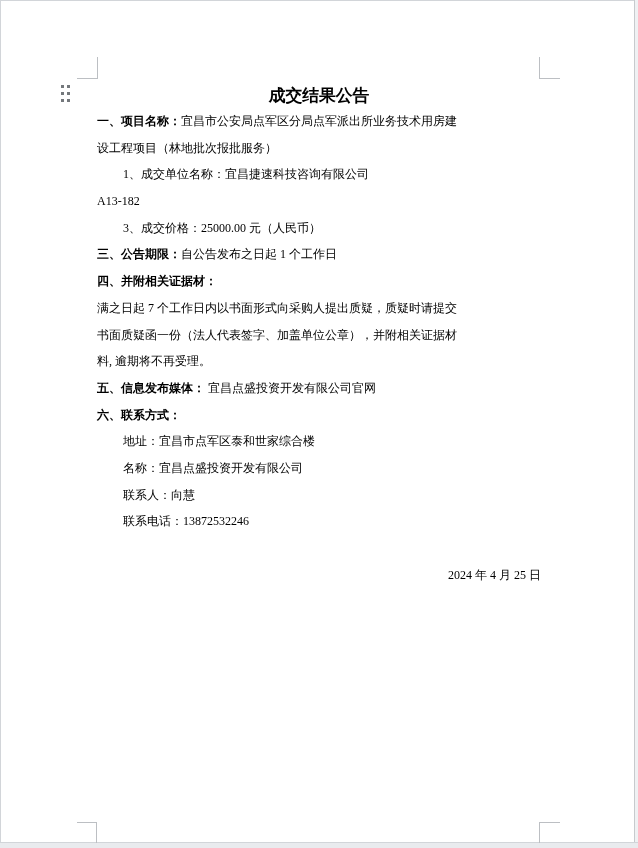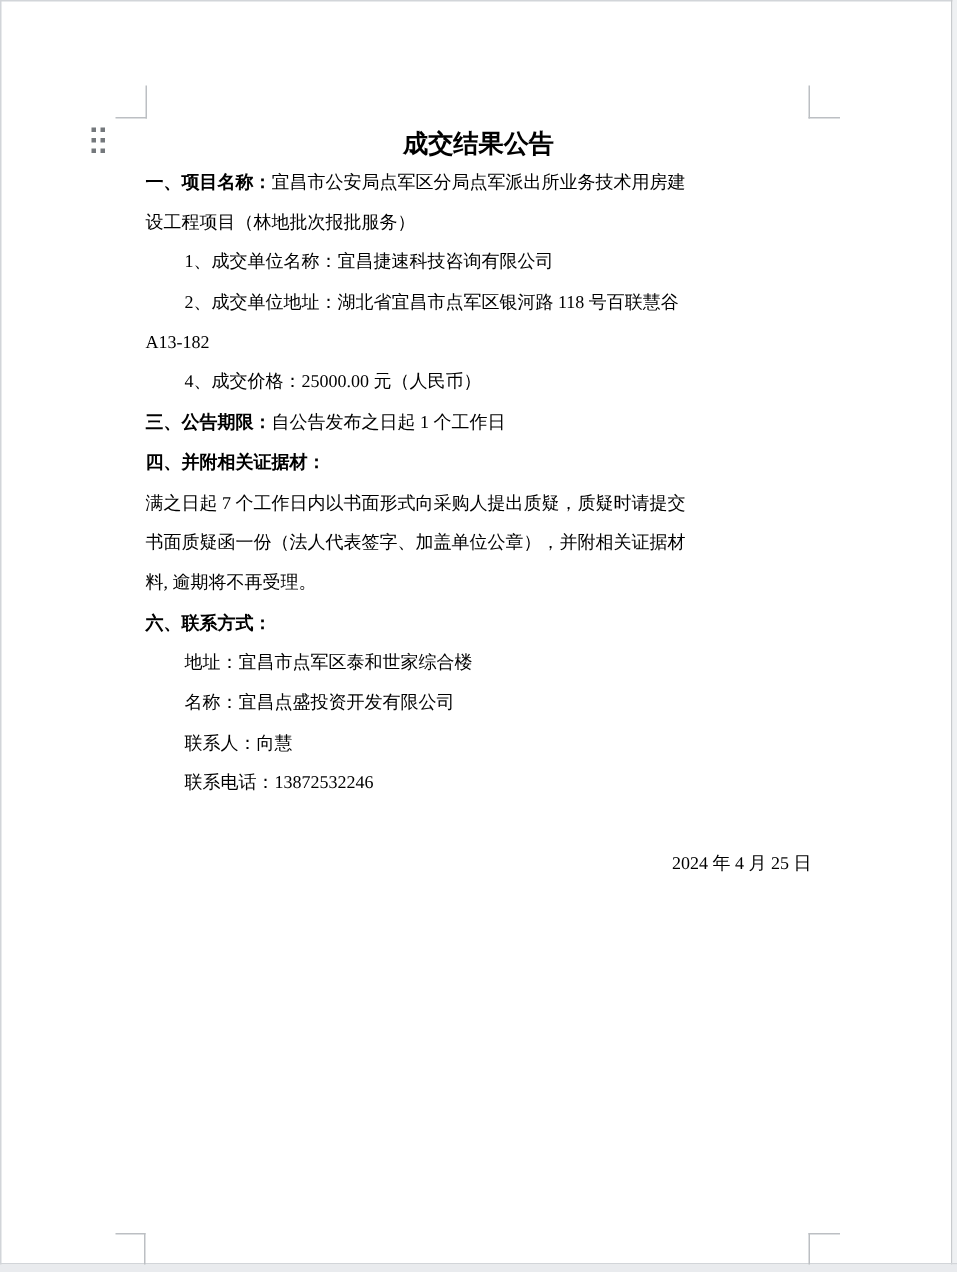--- a/index.html
+++ b/index.html
@@ -88,28 +88,28 @@
     <span class="dot" style="background: rgb(116, 120, 124);"></span>
     <span class="dot" style="background: rgb(116, 120, 124);"></span>
   </div>
 
   <div class="content">
     <div class="title">成交结果公告</div>
     <div>
         <div class="line"><span class="seg b">一、项目名称：</span><span class="seg">宜昌市公安局点军区分局点军派出所业务技术用房建</span></div>
         <div class="line"><span class="seg">设工程项目（林地批次报批服务）</span></div>
         <div class="line ind"><span class="seg">1、成交单位名称：宜昌捷速科技咨询有限公司</span></div>
-        <div class="line ind"><span class="seg">2、成交单位地址：湖北省宜昌市点军区银河路 118 号百联慧谷</span></div>
         <div class="line"><span class="seg">A13-182</span></div>
-        <div class="line ind"><span class="seg">4、成交价格：25000.00 元（人民币）</span></div>
+        <div class="line ind"><span class="seg">3、成交价格：25000.00 元（人民币）</span></div>
         <div class="line"><span class="seg b">三、公告期限：</span><span class="seg">自公告发布之日起 1 个工作日</span></div>
         <div class="line"><span class="seg b">四、并附相关证据材：</span></div>
         <div class="line"><span class="seg">满之日起 7 个工作日内以书面形式向采购人提出质疑，质疑时请提交</span></div>
         <div class="line"><span class="seg">书面质疑函一份（法人代表签字、加盖单位公章），并附相关证据材</span></div>
         <div class="line"><span class="seg">料, 逾期将不再受理。</span></div>
+        <div class="line"><span class="seg b">五、信息发布媒体：</span><span class="seg"> 宜昌点盛投资开发有限公司官网</span></div>
         <div class="line"><span class="seg b">六、联系方式：</span></div>
         <div class="line ind"><span class="seg">地址：宜昌市点军区泰和世家综合楼</span></div>
         <div class="line ind"><span class="seg">名称：宜昌点盛投资开发有限公司</span></div>
         <div class="line ind"><span class="seg">联系人：向慧</span></div>
         <div class="line ind"><span class="seg">联系电话：13872532246</span></div>
         <div class="line"></div>
         <div class="line right"><span class="seg">2024 年 4 月 25 日</span></div>
       </div>
   </div>
 

